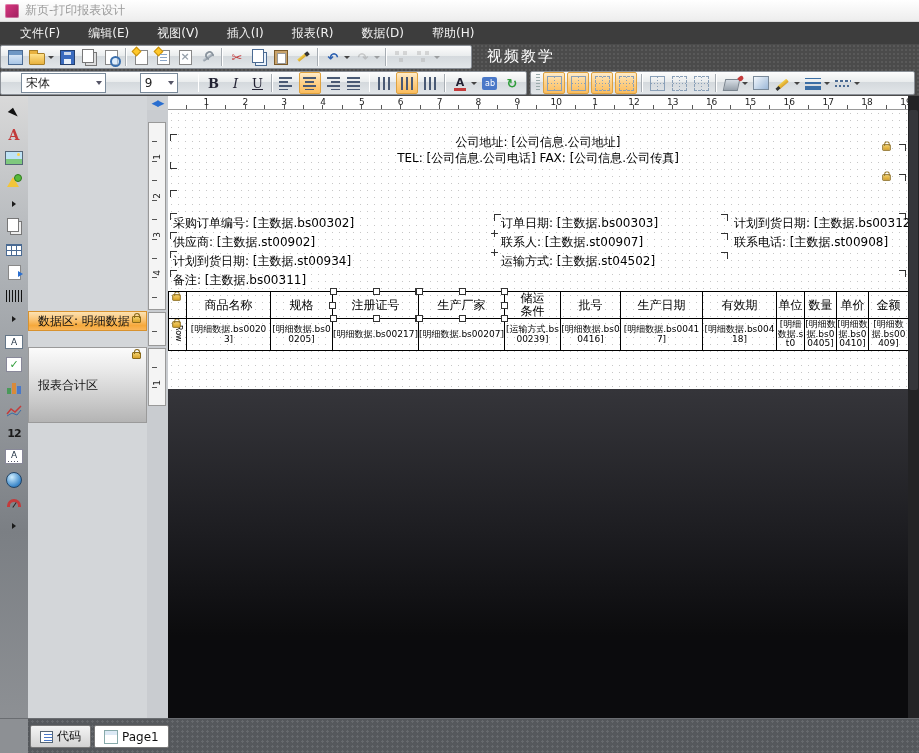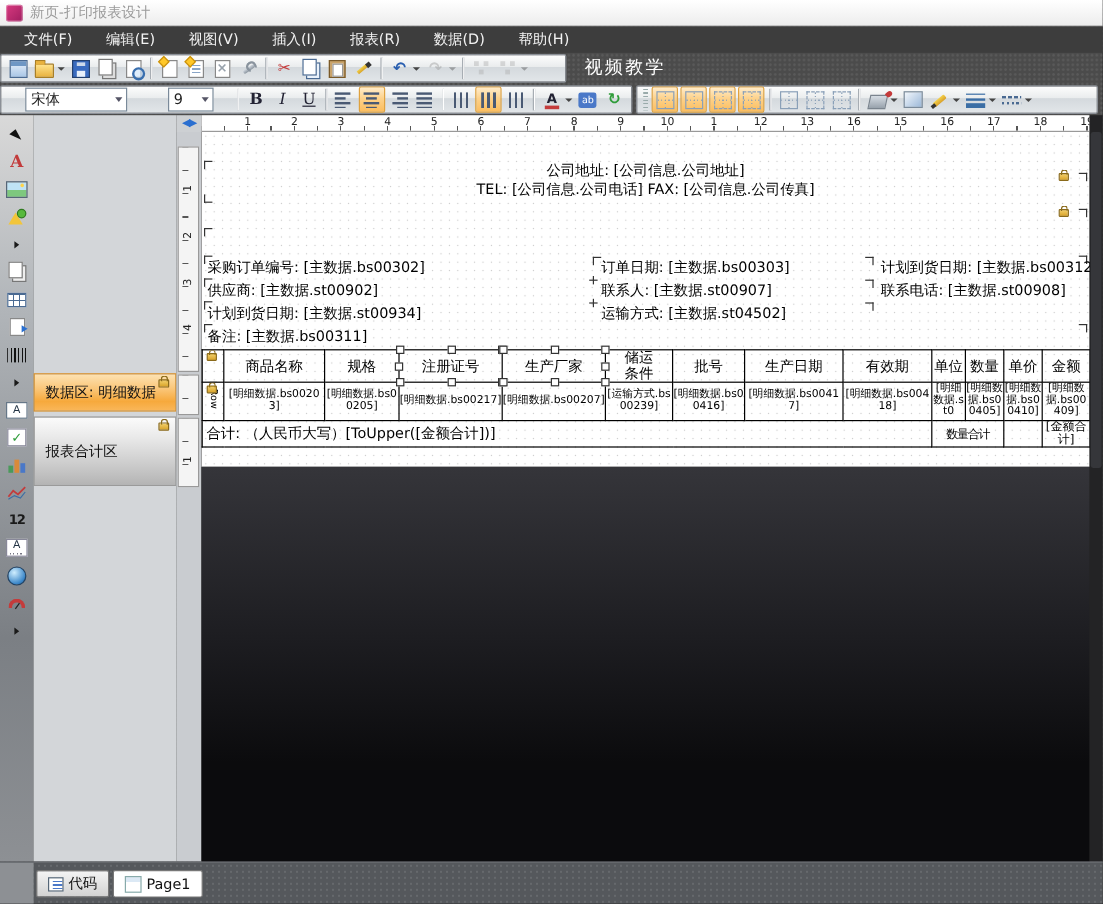--- a/index.html
+++ b/index.html
@@ -487,25 +487,25 @@
     </span>
   <span class="ltbtn">
       <span class="lt-gauge"></span>
     </span>
   <span class="ltbtn">
       <span class="lt-exp"></span>
     </span>
 </div>
 
 <div id="panel">
-  <div class="pband orange" style="top:215px;height:32px">
+  <div class="pband orange" style="top:215px;height:20px">
     <span>数据区: 明细数据</span>
     <span class="lock"></span>
   </div>
-  <div class="pband" style="top:251px;height:58px">
+  <div class="pband" style="top:251px;height:76px">
     <span>报表合计区</span>
     <span class="lock"></span>
   </div>
 </div>
 
 <div id="ruler-corner">
     <span>◀▶</span>
   </div>
 <div id="hruler">
   <div class="ticks"></div>
@@ -658,26 +658,20 @@
         <td>[明细数据.bs00207]</td>
         <td>[运输方式.bs00239]</td>
         <td>[明细数据.bs00416]</td>
         <td>[明细数据.bs00417]</td>
         <td>[明细数据.bs00418]</td>
         <td>[明细数据.st0</td>
         <td>[明细数据.bs00405]</td>
         <td>[明细数据.bs00410]</td>
         <td>[明细数据.bs00409]</td>
       </tr>
-      <tr class="trow">
-        <td id="t-label" colspan="9">合计: （人民币大写）[ToUpper([金额合计])]</td>
-        <td id="t-qty" colspan="2">数量合计</td>
-        <td></td>
-        <td id="t-amount">[金额合计]</td>
-      </tr>
     </tbody>
       </table>
 
   </div>
   <div id="canvas-dark"></div>
 </div>
 
 <div id="vscroll">
   <div class="thumb"></div>
 </div>

